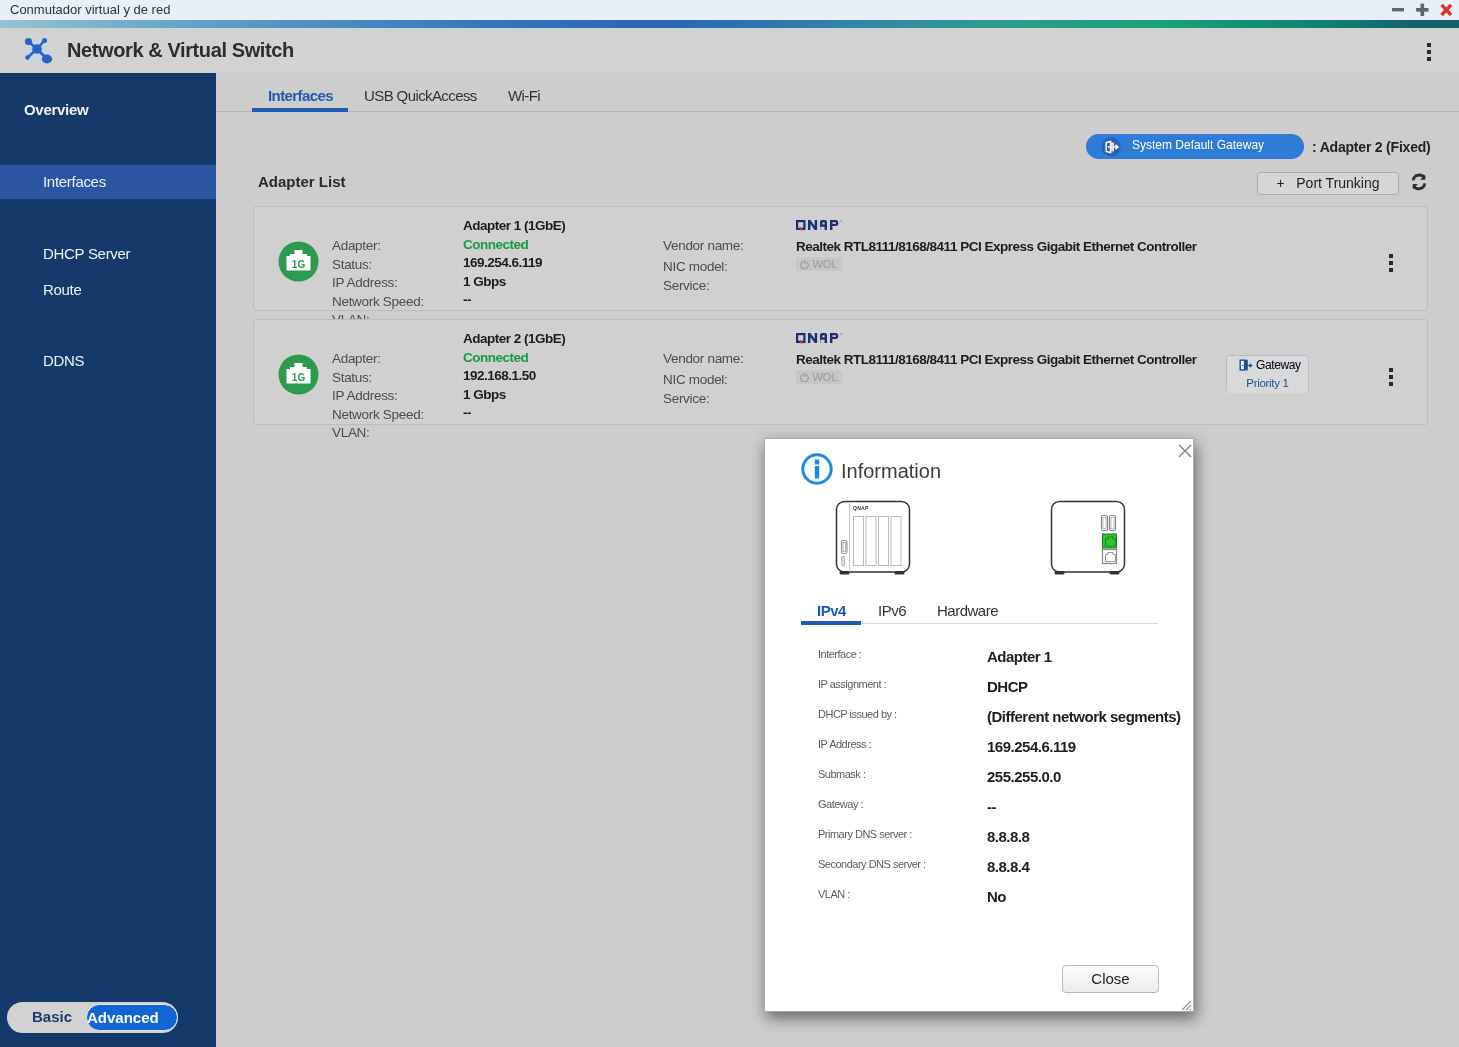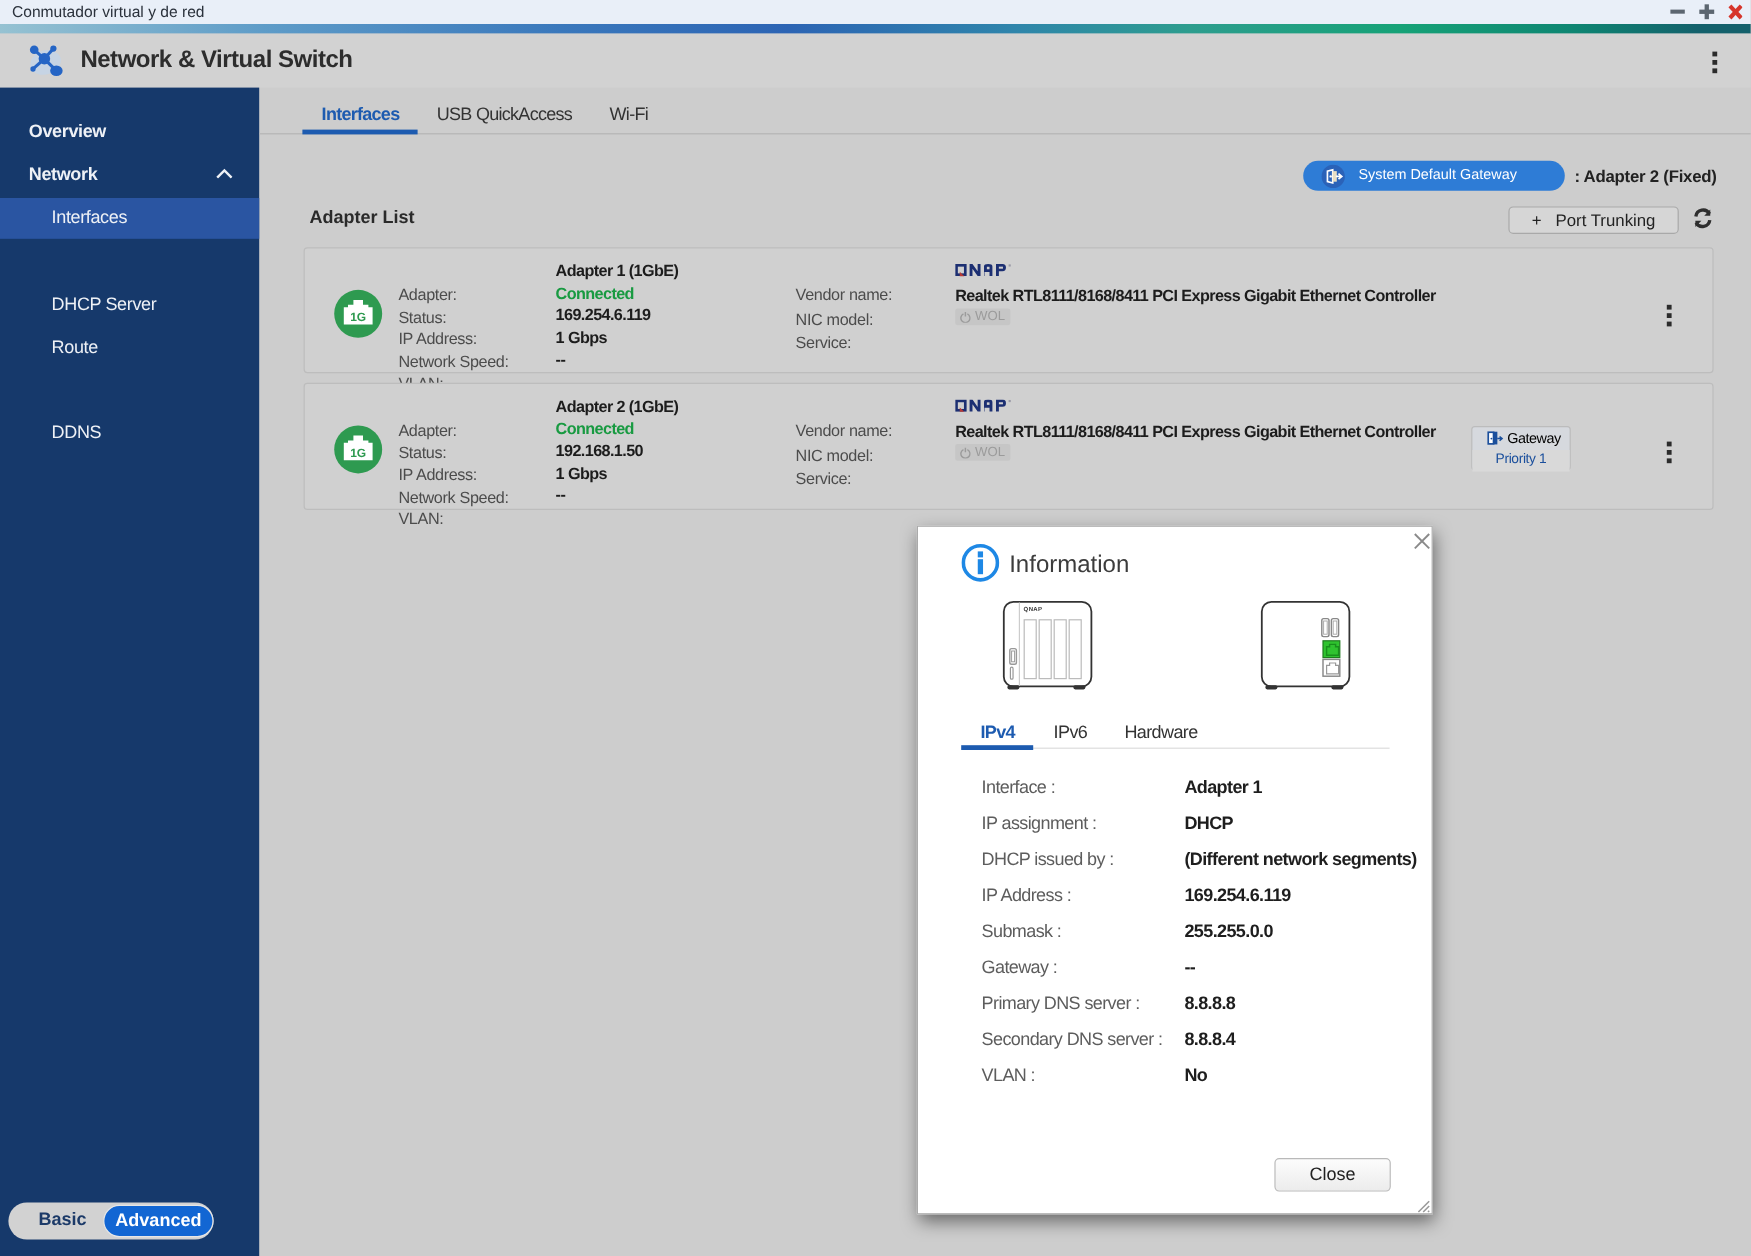--- a/index.html
+++ b/index.html
@@ -22,21 +22,21 @@
 .side-item { position:absolute; left:0; width:216px; height:34px; line-height:34px; font-size:15px; letter-spacing:-0.3px; white-space:nowrap; }
 .side-head { font-weight:bold; padding-left:24px; }
 .side-sub { padding-left:43px; }
 .side-sel { background:#2a55a2; }
 .chev { position:absolute; right:22px; top:0px; }
 
 
 #toggle { left:7px; top:1002px; width:171px; height:31px; background:#d2d2d2; border-radius:16px; }
 #tog-basic { left:25px; top:6px; font-size:15px; font-weight:bold; color:#1c3a68; }
 #tog-adv { left:79px; top:2px; width:92px; height:27px; background:#1266d3; border-radius:14px; border:1px solid #e6e6e6;
-  color:#fff; font-size:15px; font-weight:bold; text-align:center; line-height:25px; }
+  color:#fff; font-size:15px; font-weight:bold; line-height:25px; }
 
 
 #tabline { left:216px; top:111px; width:1243px; height:1px; background:#b5b5b5; }
 .tab { position:absolute; top:87px; font-size:15px; letter-spacing:-0.6px; color:#333; white-space:nowrap; }
 #tab1 { left:268px; color:#1d5bb0; font-weight:bold; }
 #tab1u { left:252px; top:108px; width:96px; height:4px; background:#1d5bb0; }
 
 
 #gwbtn { left:1086px; top:134px; width:218px; height:25px; background:#2e7cd6; border-radius:13px; color:#fff;
   font-size:12px; }
@@ -67,21 +67,21 @@
 #gwbadge .bot { position:absolute; left:0; top:19px; width:100%; height:18px; background:#d9d9d9;
   color:#1b4f9c; font-size:11.5px; letter-spacing:-0.3px; text-align:center; line-height:17px; }
 
 
 #modal { left:764px; top:438px; width:430px; height:574px; background:#fff; border:1px solid #aaa;
   box-shadow:2px 6px 14px rgba(0,0,0,.5); }
 #mtitle { left:76px; top:21px; font-size:20px; color:#3c3c3c; }
 .mtab { position:absolute; top:30px; font-size:15px; letter-spacing:-0.5px; color:#333; }
 #mtabline { left:36px; top:184px; width:357px; height:1px; background:#ddd; }
 #mtabu { left:36px; top:182px; width:60px; height:4px; background:#1d5bb0; }
-.mlabel { position:absolute; left:53px; font-size:15px; letter-spacing:-0.5px; color:#5d5d5d; white-space:nowrap; }
+.mlabel { position:absolute; left:53px; font-size:11px; letter-spacing:-0.5px; color:#5d5d5d; white-space:nowrap; }
 .mval { position:absolute; left:222px; font-size:15px; letter-spacing:-0.5px; font-weight:bold; color:#1e1e1e; white-space:nowrap; }
 #closebtn { left:297px; top:526px; width:97px; height:28px; background:linear-gradient(#fcfcfc,#ececec);
   border:1px solid #b9b9b9; border-radius:4px; font-size:15px; color:#222; text-align:center; line-height:26px; }
 </style>
 </head>
 <body>
 <div class="abs" id="titlebar">
     <div class="abs t">Conmutador virtual y de red</div>
   </div>
 <div class="abs" id="gradbar"></div>
@@ -116,25 +116,20 @@
 </svg>
 <div class="abs" id="apptitle">Network &amp; Virtual Switch</div>
 <div class="abs dots3" style="left:1427px;top:43px">
     <div></div>
     <div></div>
     <div></div>
   </div>
 
 <div class="abs" id="sidebar">
   <div class="side-item side-head" style="top:20px">Overview</div>
-  <div class="side-item side-head" style="top:56px">Network
-    <svg class="chev" style="top:11px" width="14" height="9" viewBox="0 0 14 9">
-        <path d="M1 8 L7 2 L13 8" stroke="#eef1f6" stroke-width="2" fill="none"></path>
-      </svg>
-  </div>
   <div class="side-item side-sub side-sel" style="top:92px">Interfaces</div>
   <div class="side-item side-sub" style="top:164px">DHCP Server</div>
   <div class="side-item side-sub" style="top:200px">Route</div>
   <div class="side-item side-sub" style="top:271px">DDNS</div>
 </div>
 <div class="abs" id="toggle">
   <div class="abs" id="tog-basic">Basic</div>
   <div class="abs" id="tog-adv">Advanced</div>
 </div>
 

